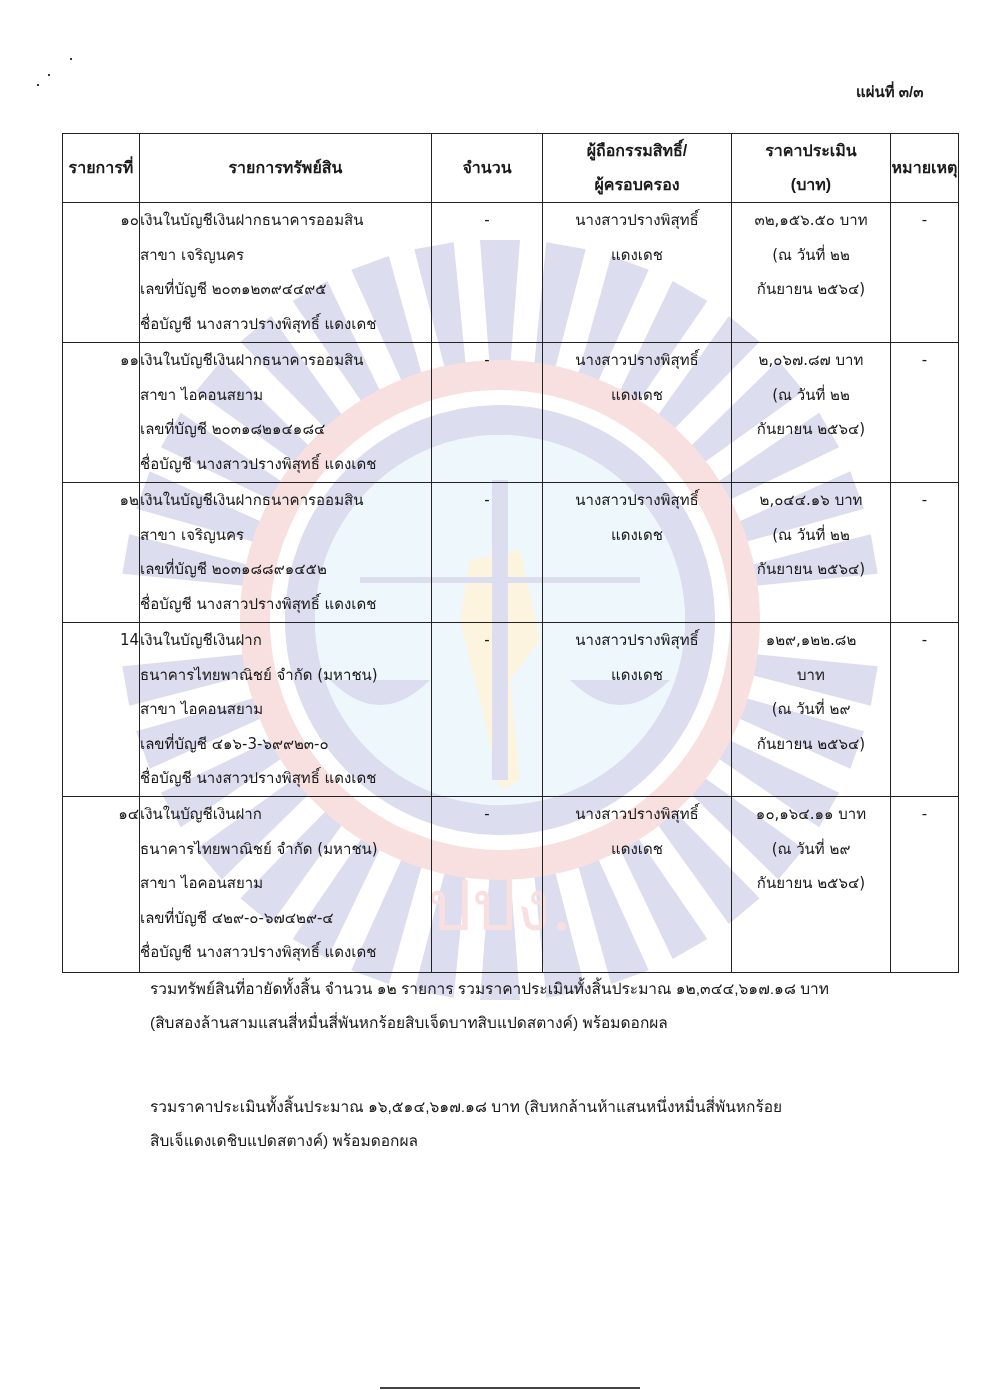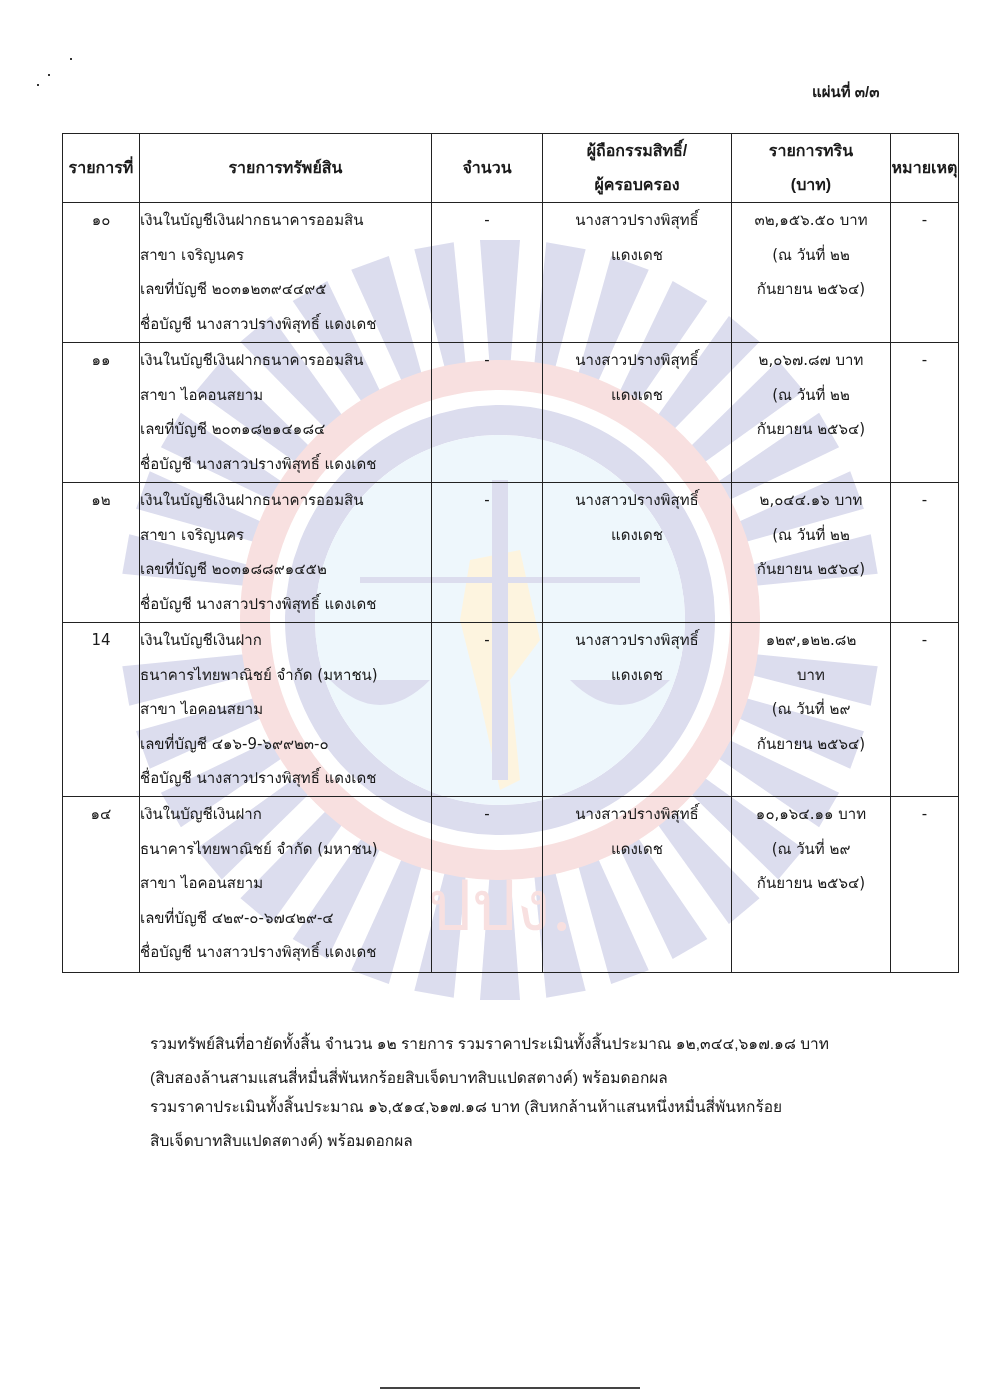--- a/index.html
+++ b/index.html
@@ -4,34 +4,34 @@
   <style>
     html, body { margin: 0; padding: 0; background: #ffffff; }
     body {
       width: 993px; height: 1390px; position: relative; overflow: hidden;
       font-family: "DejaVu Sans", sans-serif; color: #1a1a1a;
     }
     .watermark { position: absolute; left: 0; top: 0; width: 993px; height: 1390px; pointer-events: none; z-index: 0; }
     .specks { position: absolute; left: 0; top: 0; z-index: 1; }
     .speck { position: absolute; width: 2px; height: 2px; background: #333; }
     .sheet-no {
-      position: absolute; top: 80px; left: 812px; font-size: 15px; font-weight: bold; z-index: 2;
+      position: absolute; top: 80px; left: 856px; font-size: 15px; font-weight: bold; z-index: 2;
       font-family: "Liberation Sans", sans-serif;
     }
     table.assets {
       position: absolute; top: 133px; left: 62px; border-collapse: collapse; z-index: 2;
       font-size: 15px; table-layout: fixed;
     }
     table.assets th, table.assets td { border: 1.3px solid #222; padding: 0; vertical-align: top; }
     table.assets th {
       font-family: "Liberation Sans", sans-serif; font-weight: bold; font-size: 16px;
       vertical-align: middle; text-align: center; line-height: 34px; height: 66px; margin-left: 8px;
     }
     table.assets td { line-height: 34.5px; }
-    td.c-no { text-align: center; }
+    td.c-no { text-align: right; }
     td.c-desc { padding-left: 6px; }
     td.c-qty { text-align: center; }
     td.c-owner { text-align: center; }
     td.c-value { text-align: center; }
     td.c-note { text-align: center; }
     .line { display: block; white-space: nowrap; }
     .summary {
       position: absolute; left: 150px; z-index: 2; font-size: 15.5px; line-height: 34px;
       font-family: "Liberation Sans", sans-serif;
     }
@@ -111,21 +111,21 @@
   <thead>
     <tr>
       <th>รายการที่</th>
       <th>รายการทรัพย์สิน</th>
       <th>จำนวน</th>
       <th>
         <span class="line">ผู้ถือกรรมสิทธิ์/</span>
         <span class="line">ผู้ครอบครอง</span>
       </th>
       <th>
-        <span class="line">รายการทริน</span>
+        <span class="line">ราคาประเมิน</span>
         <span class="line">(บาท)</span>
       </th>
       <th>หมายเหตุ</th>
     </tr>
   </thead>
   <tbody>
 
     <tr style="height:140px">
       <td class="c-no">๑๐</td>
       <td class="c-desc">
@@ -188,21 +188,21 @@
       </td>
       <td class="c-note">-</td>
     </tr>
 
     <tr style="height:174px">
       <td class="c-no">14</td>
       <td class="c-desc">
         <span class="line">เงินในบัญชีเงินฝาก</span>
         <span class="line">ธนาคารไทยพาณิชย์ จำกัด (มหาชน)</span>
         <span class="line">สาขา ไอคอนสยาม</span>
-        <span class="line">เลขที่บัญชี ๔๑๖-9-๖๙๙๒๓-๐</span>
+        <span class="line">เลขที่บัญชี ๔๑๖-3-๖๙๙๒๓-๐</span>
         <span class="line">ชื่อบัญชี นางสาวปรางพิสุทธิ์ แดงเดช</span>
       </td>
       <td class="c-qty">-</td>
       <td class="c-owner">
         <span class="line">นางสาวปรางพิสุทธิ์</span>
         <span class="line">แดงเดช</span>
       </td>
       <td class="c-value">
         <span class="line">๑๒๙,๑๒๒.๘๒</span>
         <span class="line">บาท</span>
@@ -229,23 +229,23 @@
       <td class="c-value">
         <span class="line">๑๐,๑๖๔.๑๑ บาท</span>
         <span class="line">(ณ วันที่ ๒๙</span>
         <span class="line">กันยายน ๒๕๖๔)</span>
       </td>
       <td class="c-note">-</td>
     </tr>
   </tbody>
 </table>
 
-<div class="summary" style="top:1027px">
+<div class="summary" style="top:972px">
   <span class="line">รวมทรัพย์สินที่อายัดทั้งสิ้น จำนวน ๑๒ รายการ รวมราคาประเมินทั้งสิ้นประมาณ ๑๒,๓๔๔,๖๑๗.๑๘ บาท</span>
   <span class="line">(สิบสองล้านสามแสนสี่หมื่นสี่พันหกร้อยสิบเจ็ดบาทสิบแปดสตางค์) พร้อมดอกผล</span>
 </div>
 
 <div class="summary" style="top:1090px">
   <span class="line">รวมราคาประเมินทั้งสิ้นประมาณ ๑๖,๕๑๔,๖๑๗.๑๘ บาท (สิบหกล้านห้าแสนหนึ่งหมื่นสี่พันหกร้อย</span>
-  <span class="line">สิบเจ็ดบาทสิบแปดสตางค์) พร้อมดอกผล</span>
+  <span class="line">สิบเจ็แดงเดชิบแปดสตางค์) พร้อมดอกผล</span>
 </div>
 
 <div class="bottom-rule"></div>
 
 </body></html>

